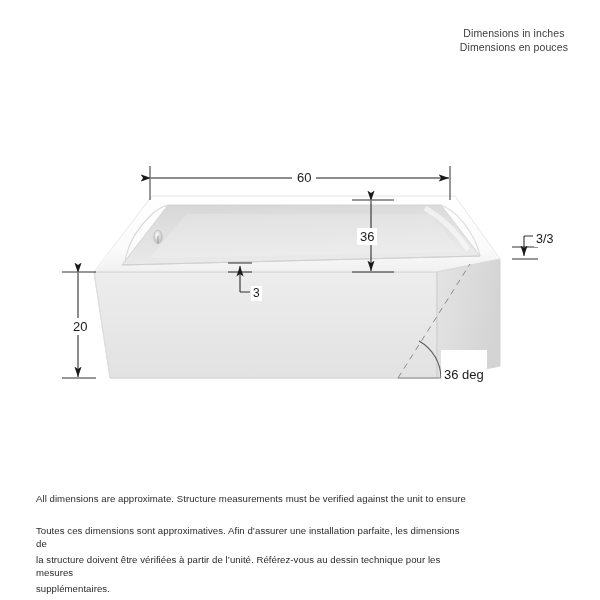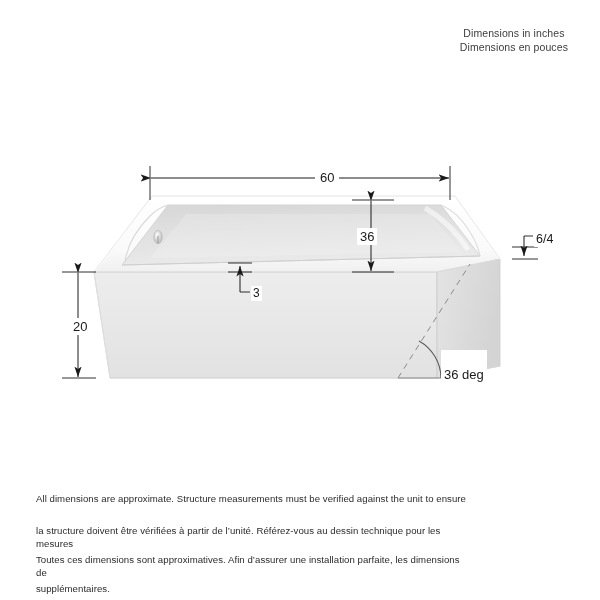--- a/index.html
+++ b/index.html
@@ -51,21 +51,21 @@
   
   .dim-label {
     position: absolute;
     font-family: "Liberation Sans", sans-serif;
     font-size: 13px;
     color: #1a1a1a;
     background: #ffffff;
     line-height: 13px;
     white-space: nowrap;
   }
-  .dim-60  { left: 292px; top: 171px; padding: 0 5px; margin-left: 23px; }
+  .dim-60  { left: 292px; top: 171px; padding: 0 5px; }
   .dim-36  { left: 357px; top: 228px; padding: 2px 3px; }
   .dim-20  { left: 70px;  top: 318px; padding: 2px 3px; }
   .dim-3   { left: 251px; top: 286px; font-size: 12px; padding: 1px 2px; }
   .dim-34  { left: 534px; top: 232px; font-size: 12.5px; padding: 1px 2px; }
   .dim-deg { left: 441px; top: 350px; font-size: 13px; padding: 18px 3px; }
 
   
   .disclaimer {
     position: absolute;
     left: 33px;
@@ -217,24 +217,24 @@
       <path d="M 398,378 L 446,378" stroke="#8a8a8a" stroke-width="1" fill="none"></path>
 
       <path d="M 441,378 A 43,43 0 0 0 419,341" fill="none" stroke="#5a5a5a" stroke-width="1.1"></path>
     </g>
   </svg>
 
   <div class="dim-label dim-60">60</div>
   <div class="dim-label dim-36">36</div>
   <div class="dim-label dim-20">20</div>
   <div class="dim-label dim-3">3</div>
-  <div class="dim-label dim-34">6/4</div>
+  <div class="dim-label dim-34">3/3</div>
   <div class="dim-label dim-deg">36 deg</div>
 
   <div class="disclaimer">
     <p>All dimensions are approximate. Structure measurements must be verified against the unit to ensure</p>
     <div class="gap"></div>
+    <p>Toutes ces dimensions sont approximatives. Afin d’assurer une installation parfaite, les dimensions de</p>
     <p>la structure doivent être vérifiées à partir de l’unité. Référez-vous au dessin technique pour les mesures</p>
-    <p>Toutes ces dimensions sont approximatives. Afin d’assurer une installation parfaite, les dimensions de</p>
     <p>supplémentaires.</p>
   </div>
 
 </div>
 
 </body></html>

